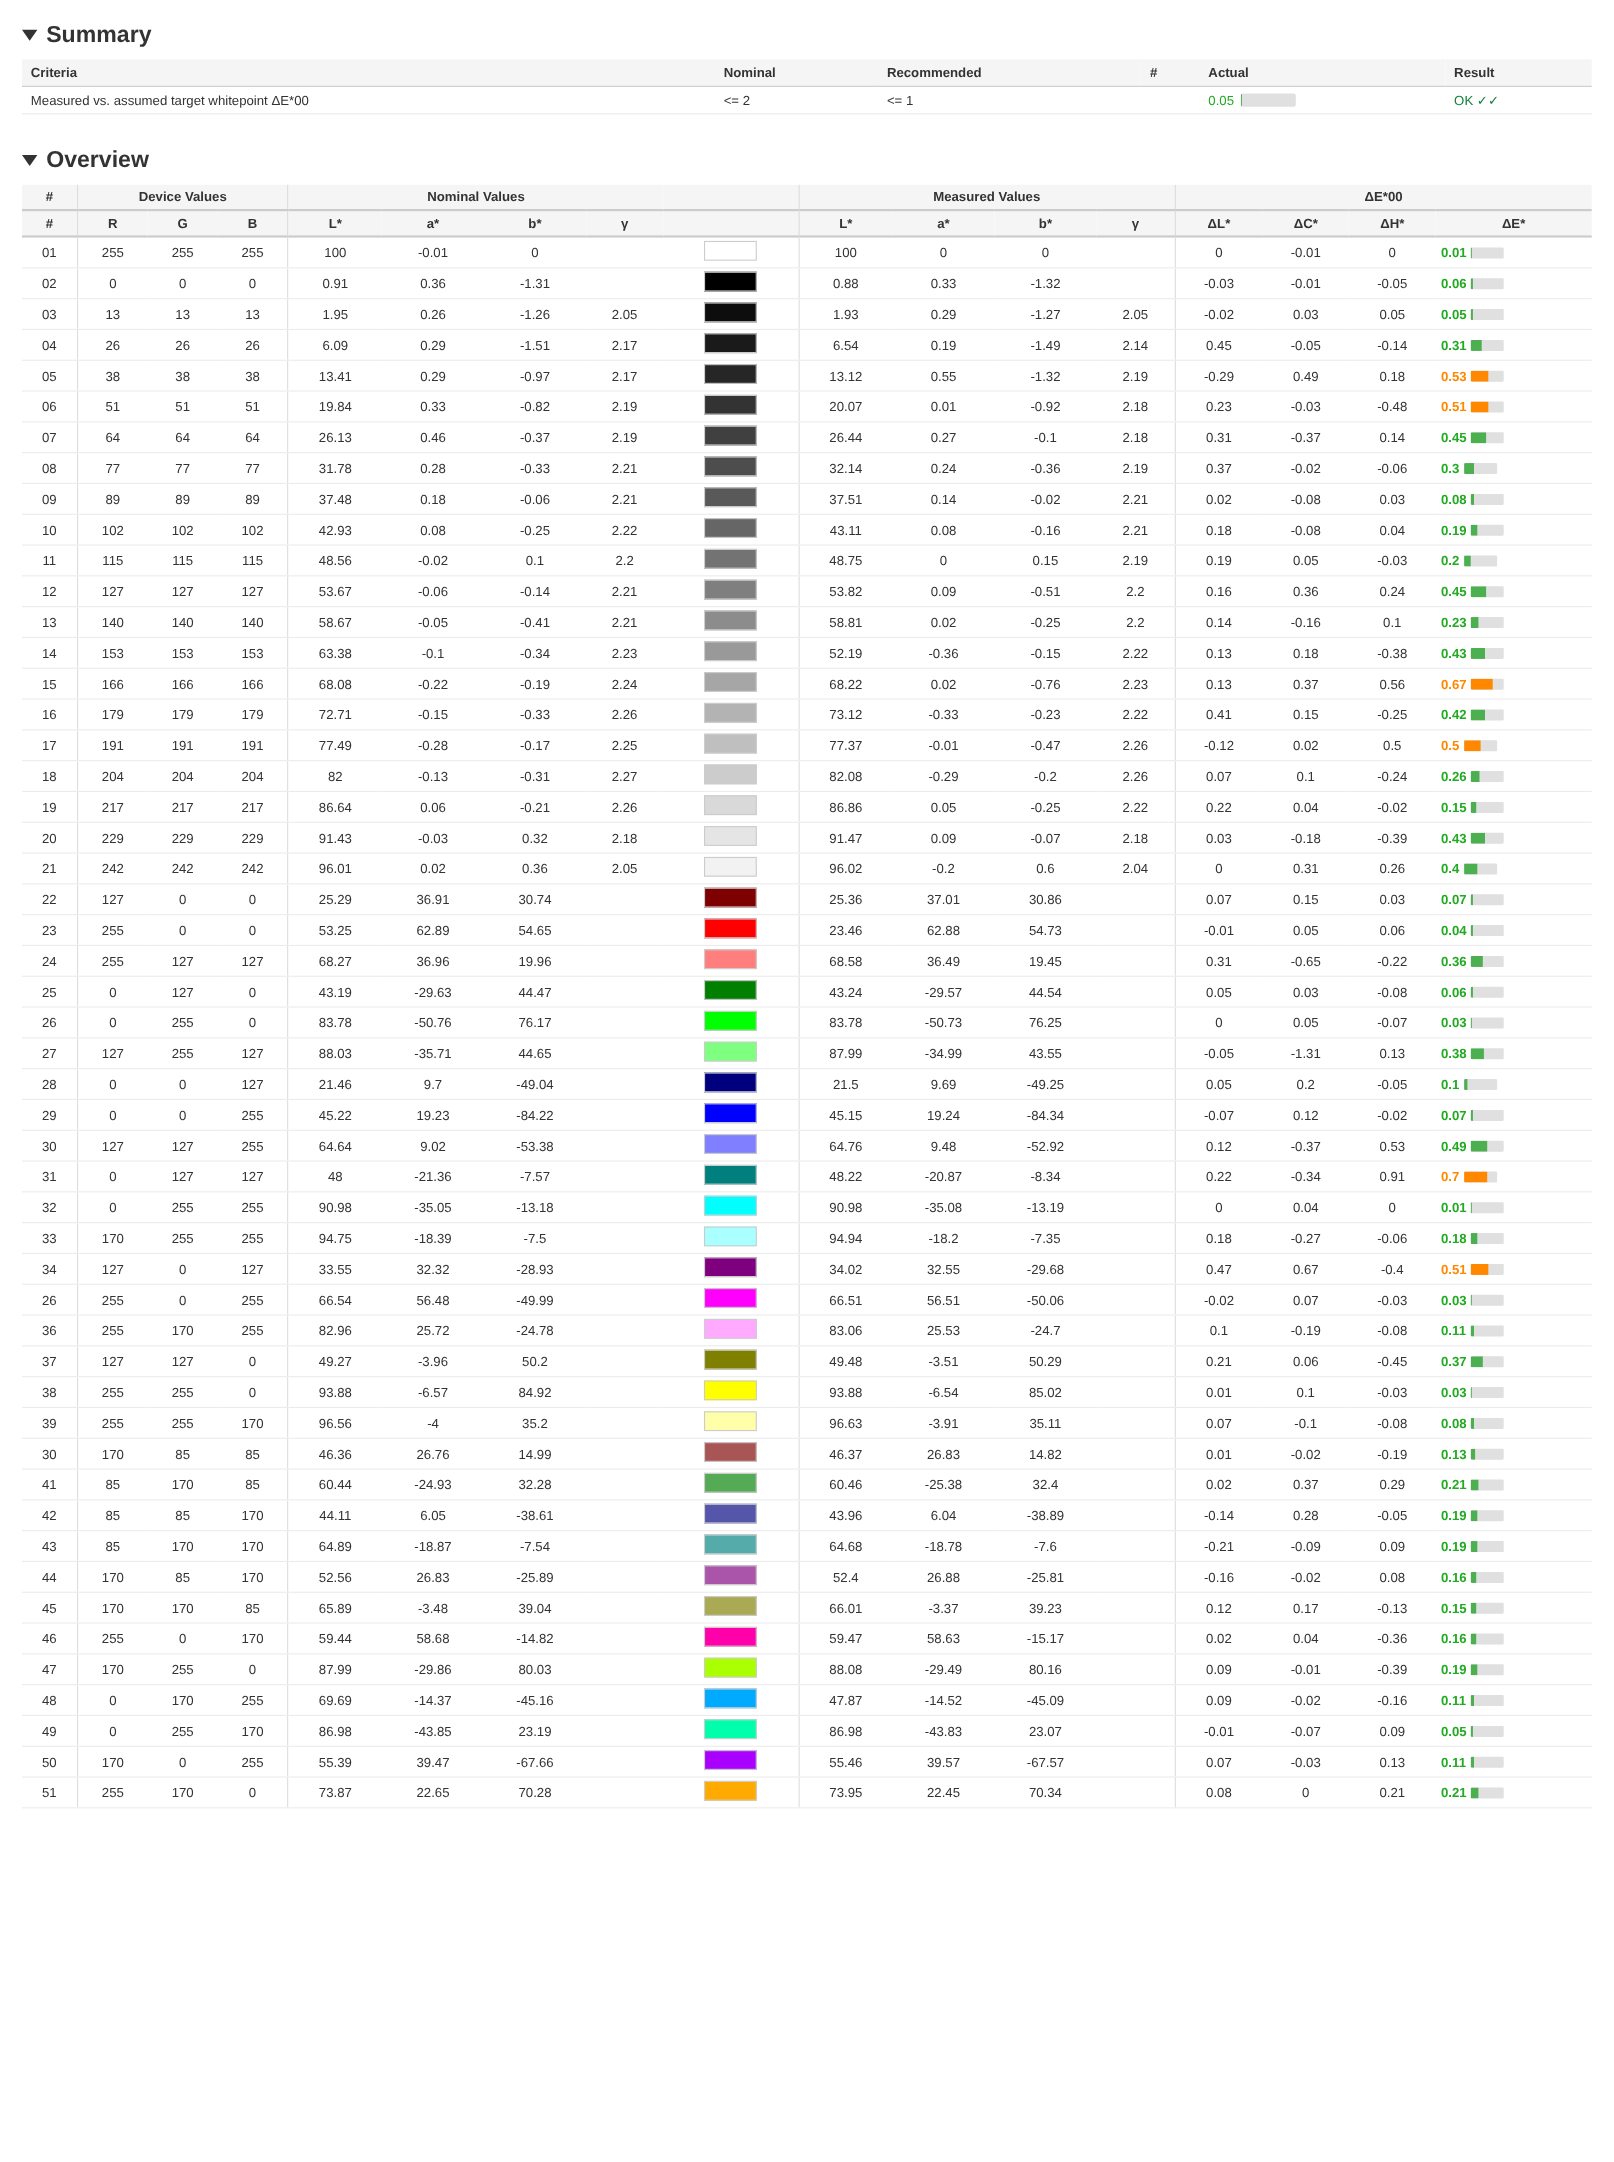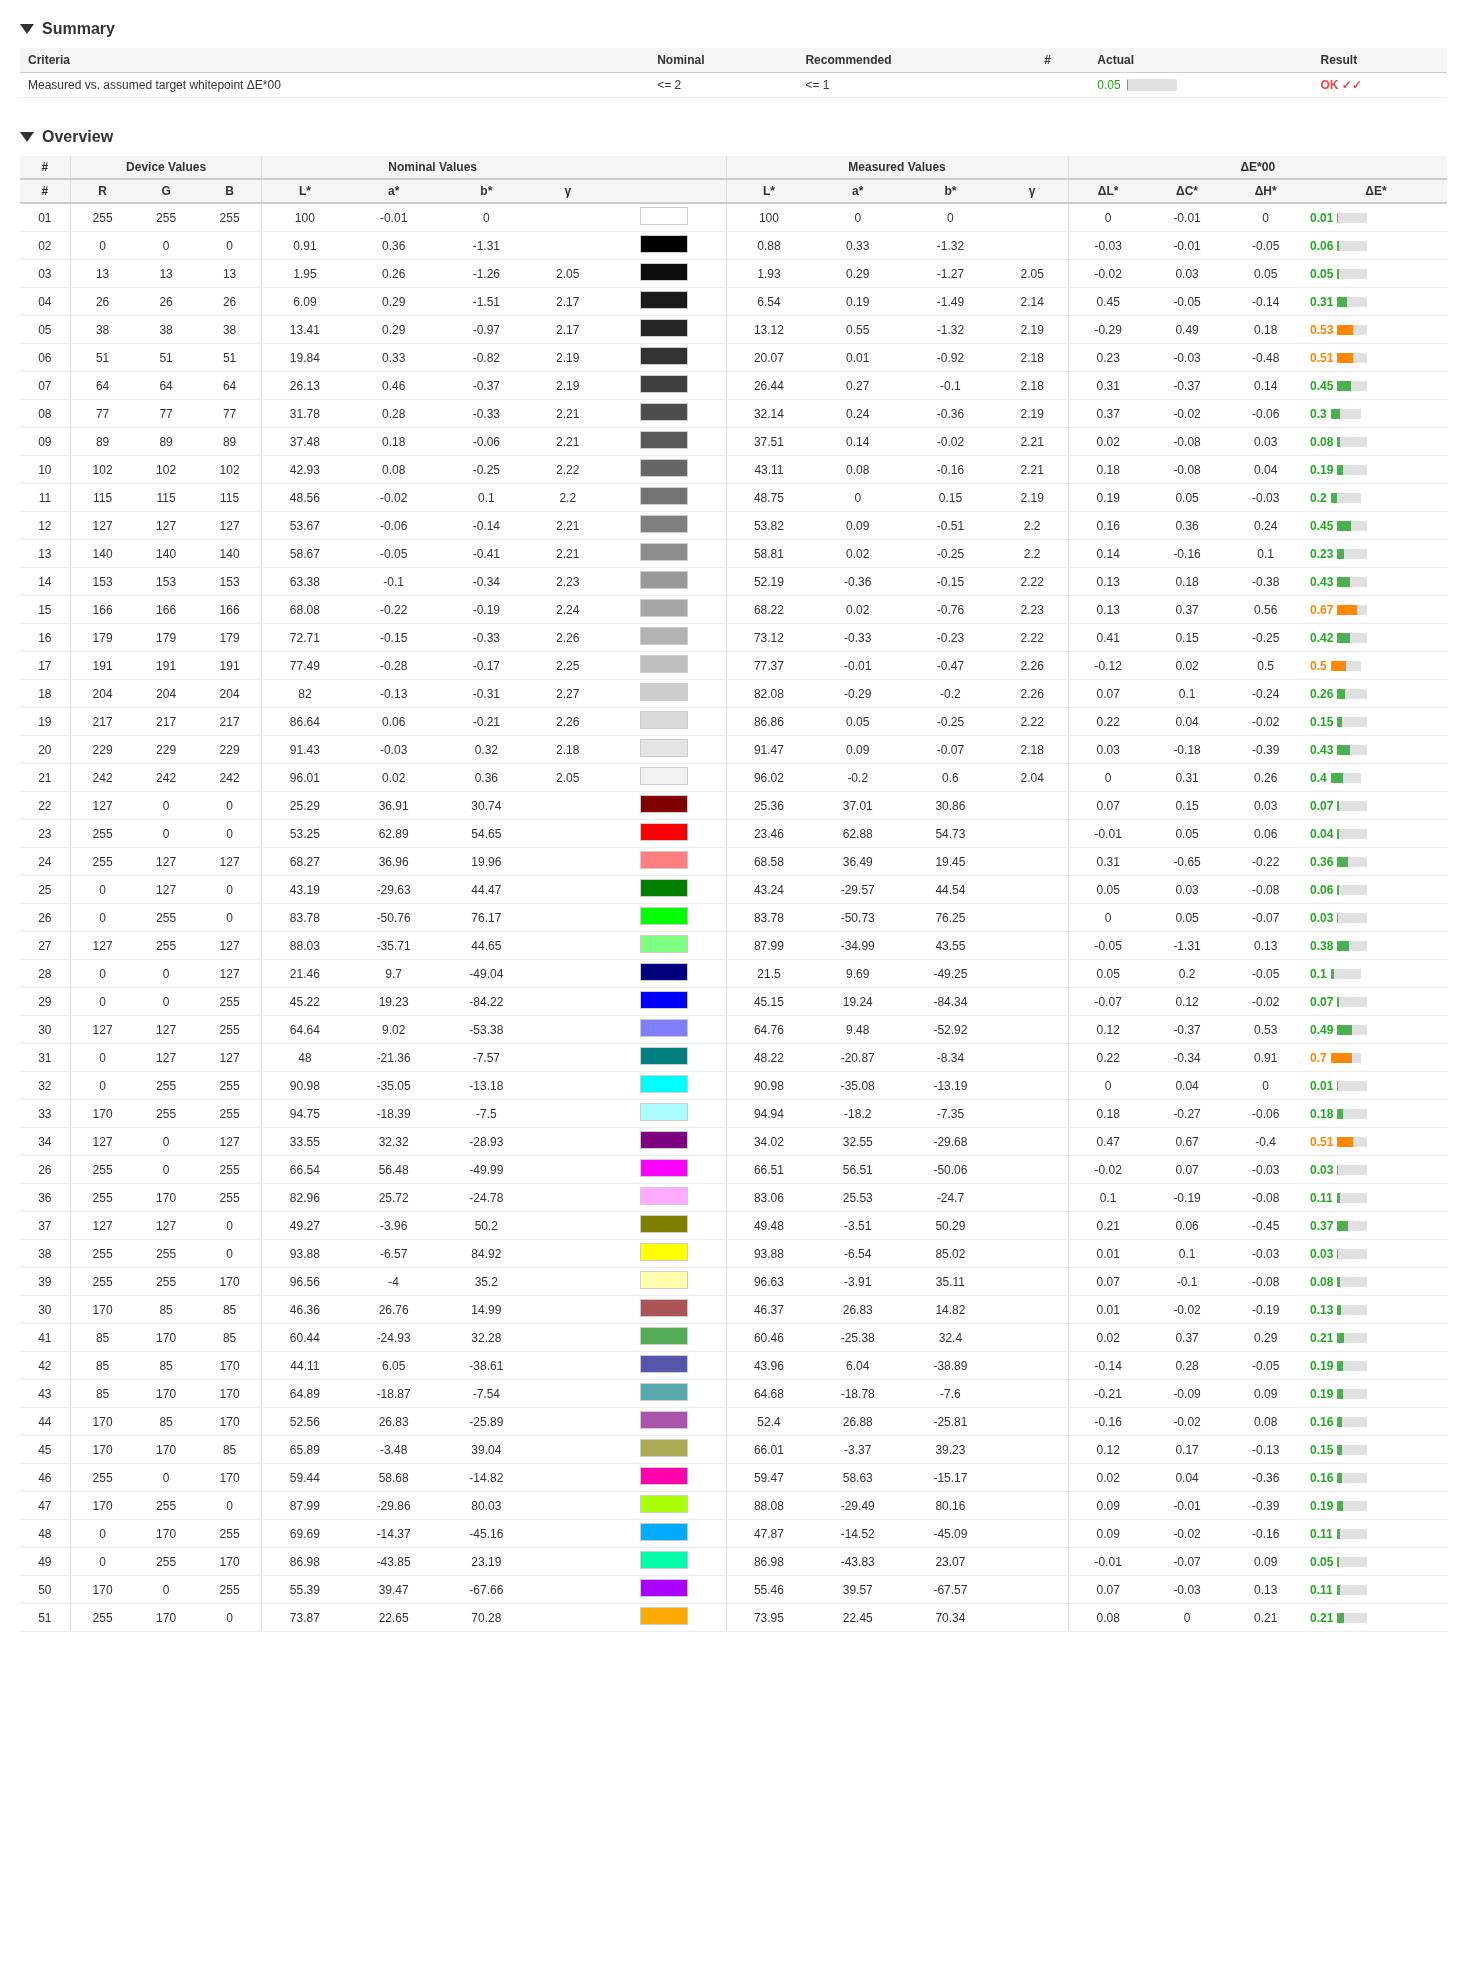--- a/index.html
+++ b/index.html
@@ -4,21 +4,21 @@
   <style>
     * { box-sizing: border-box; margin: 0; padding: 0; }
     body {
       font-family: Arial, sans-serif;
       font-size: 12px;
       background: #fff;
       color: #333;
       padding: 20px;
     }
     .section-title {
-      font-size: 16px;
+      font-size: 21px;
       font-weight: bold;
       margin-bottom: 10px;
       display: flex;
       align-items: center;
       gap: 8px;
     }
     .triangle {
       width: 0;
       height: 0;
       border-left: 7px solid transparent;
@@ -40,22 +40,22 @@
       background: #f5f5f5;
     }
     .summary-table td {
       padding: 5px 8px;
       border-bottom: 1px solid #e8e8e8;
     }
     .summary-table tr:nth-child(even) {
       background: #fafafa;
     }
     .ok-green {
-      color: #ef4444;
-      font-weight: bold;
+      color: #15803d;
+      font-weight: normal;
     }
     .val-green {
       color: #22aa22;
     }
     .bar-cell {
       display: flex;
       align-items: center;
       gap: 6px;
     }
     .bar-container {

